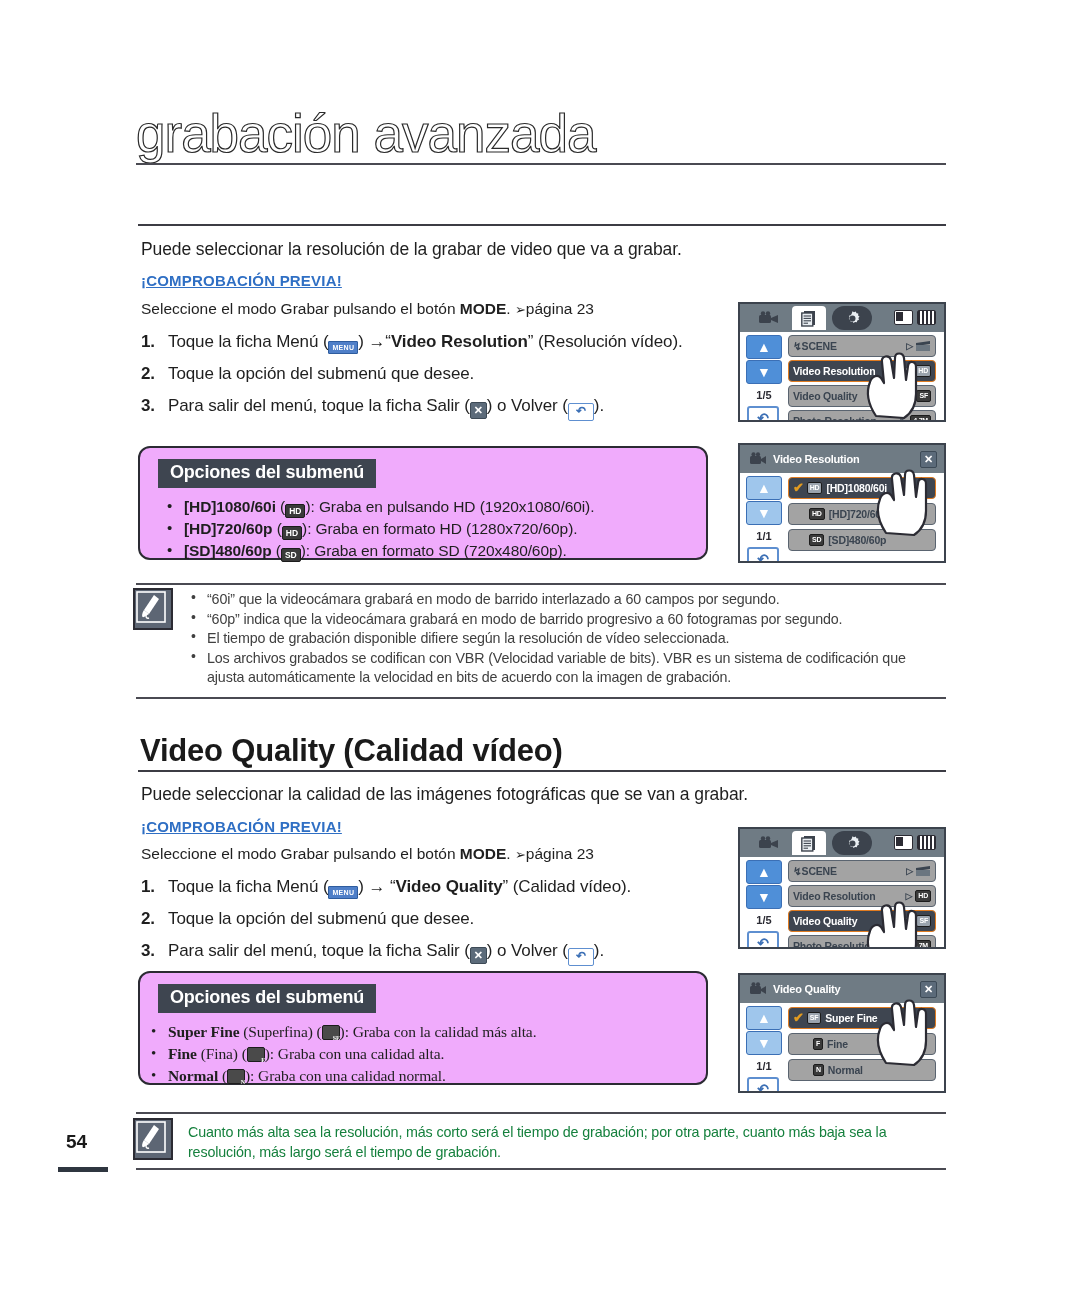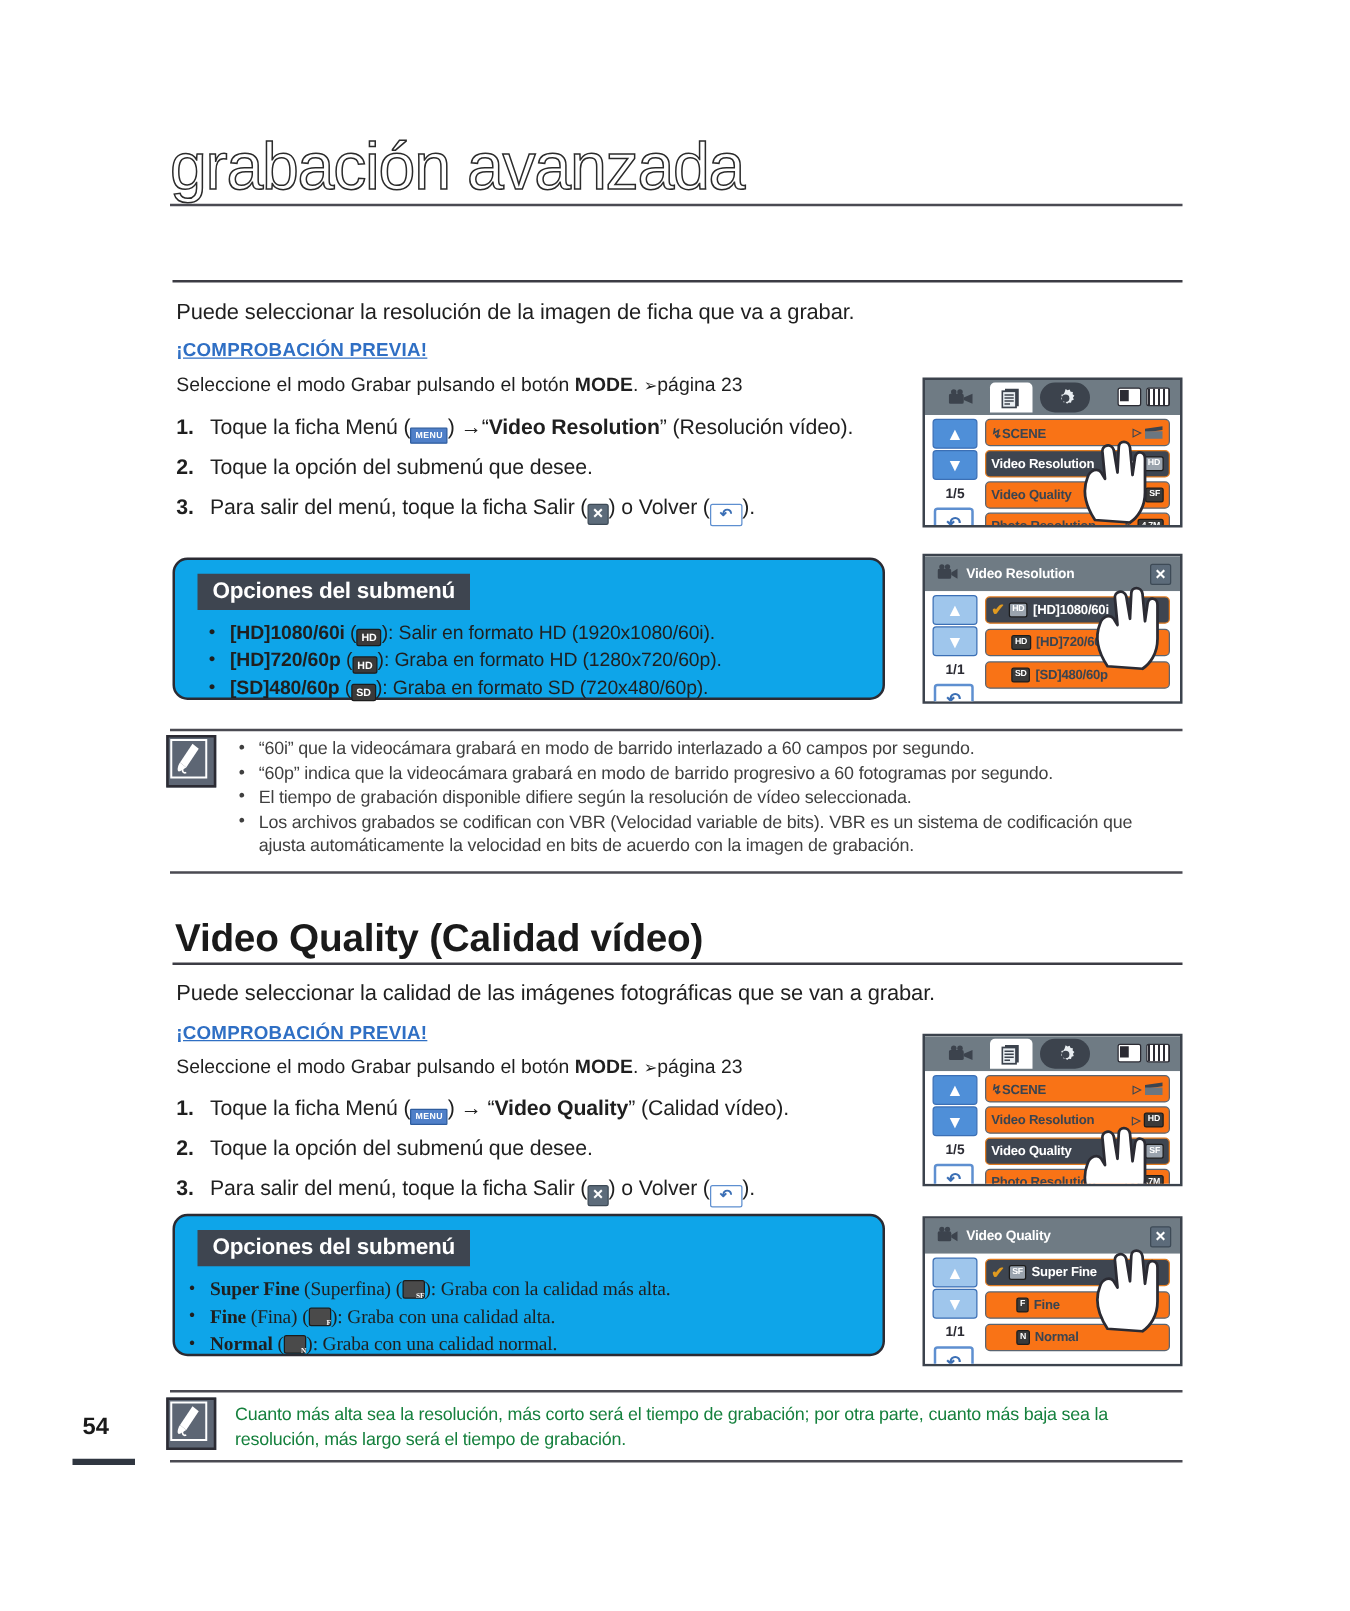--- a/index.html
+++ b/index.html
@@ -73,21 +73,21 @@
   }
   .ic-back{
     display:inline-block;vertical-align:-4px;width:24px;height:16px;
     background:#ffffff;border:1.5px solid #5e8fd0;border-radius:2px;
     color:#3b6fb5;font-size:12px;line-height:14px;text-align:center;font-weight:bold;
   }
   .arrow-r{font-weight:bold;}
 
   
   .optbox{
-    position:absolute;border:2px solid #2b2b33;border-radius:12px;background:#0ea5e9;
+    position:absolute;border:2px solid #2b2b33;border-radius:12px;background:#f0abfc;
   }
   .optbox-title{
     position:absolute;background:#3e4550;color:#fff;
     font-size:18px;font-weight:bold;padding:3px 12px 5px 12px;letter-spacing:-.2px;
     white-space:nowrap;
   }
   .optlist{position:absolute;}
   .optrow{
     position:relative;font-size:15.5px;color:#1f1f1f;white-space:nowrap;line-height:22px;
     padding-left:22px;letter-spacing:-.1px;
@@ -173,21 +173,21 @@
     font-size:11px;font-weight:bold;color:#2b2b33;
   }
   .navback{
     width:32px;height:24px;background:#fff;border:2px solid #5e8fd0;border-radius:3px;
     display:flex;align-items:center;justify-content:center;color:#3b6fb5;font-size:14px;
     font-weight:bold;box-sizing:border-box;margin-left:1px;
   }
 
   .mrow{
     position:absolute;left:48px;height:22px;box-sizing:border-box;
-    border:1.5px solid #5a6470;border-radius:4px;background:#f97316;
+    border:1.5px solid #5a6470;border-radius:4px;background:#a3a3a3;
     display:flex;align-items:center;color:#3a4450;font-size:10.5px;font-weight:bold;
     padding:0 4px;letter-spacing:-.2px;
   }
   .mrow.sel{background:#3e4550;border-color:#e07b20;color:#fff;}
   .mrow .lbl{flex:1;white-space:nowrap;}
   .mrow .tri{font-size:9px;margin-right:3px;color:inherit;}
 
   .mini{
     display:inline-block;background:#3a3a3a;color:#fff;font-size:7px;font-weight:bold;
     padding:1px 2px;border-radius:2px;line-height:8px;border:1px solid #1c1c1c;
@@ -216,21 +216,21 @@
 
 <div class="page">
 
   <div class="chapter">
     <div class="chapter-title">grabación avanzada</div>
   </div>
   <div class="chapter-rule"></div>
 
   <div class="sec-rule" style="top:224px;width:808px;"></div>
 
-  <div class="para" style="top:239px;">Puede seleccionar la resolución de la imagen de ficha que va a grabar.</div>
+  <div class="para" style="top:239px;">Puede seleccionar la resolución de la grabar de video que va a grabar.</div>
 
   <div class="precheck" style="top:272px;">¡COMPROBACIÓN PREVIA!</div>
   <div class="precheck-sub" style="top:300px;">
     <span>Seleccione el modo Grabar pulsando el botón </span><b>MODE</b><span>. </span><span style="font-size:13px;">➢</span><span>página 23</span>
   </div>
 
   <div class="step" style="left:141px;top:332px;">
     <span class="num">1.</span>
     <span class="txt"><span>Toque la ficha Menú (</span><span class="ic-menu">MENU</span><span>) </span><span class="arrow-r">→</span><span>“</span><b>Video Resolution</b><span>”</span><span> (Resolución vídeo).</span></span>
   </div>
@@ -241,21 +241,21 @@
   </div>
 
   <div class="step" style="left:141px;top:396px;">
     <span class="num">3.</span>
     <span class="txt"><span>Para salir del menú, toque la ficha Salir (</span><span class="ic-x">✕</span><span>) o Volver (</span><span class="ic-back">↶</span><span>).</span></span>
   </div>
 
   <div class="optbox" style="left:138px;top:446px;width:566px;height:110px;">
     <div class="optbox-title" style="left:18px;top:11px;">Opciones del submenú</div>
     <div class="optlist" style="left:22px;top:48px;">
-      <div class="optrow"><b>[HD]1080/60i</b> (<span class="badge">HD</span>)<span>: Salir en formato HD (1920x1080/60i).</span></div>
+      <div class="optrow"><b>[HD]1080/60i</b> (<span class="badge">HD</span>)<span>: Graba en pulsando HD (1920x1080/60i).</span></div>
       <div class="optrow"><b>[HD]720/60p</b> (<span class="badge">HD</span>)<span>: Graba en formato HD (1280x720/60p).</span></div>
       <div class="optrow"><b>[SD]480/60p</b> (<span class="badge">SD</span>)<span>: Graba en formato SD (720x480/60p).</span></div>
     </div>
   </div>
 
   <div class="note-rule" style="left:136px;top:583px;width:810px;"></div>
   <div class="note-icon" style="left:133px;top:588px;">
     <svg width="32" height="34" viewBox="0 0 32 34">
       <rect x="2" y="2" width="28" height="30" fill="none" stroke="#ffffff" stroke-width="1.6"></rect>
       <path d="M19 5 L24 9 L14 24 L9 20 Z" fill="#ffffff"></path>

